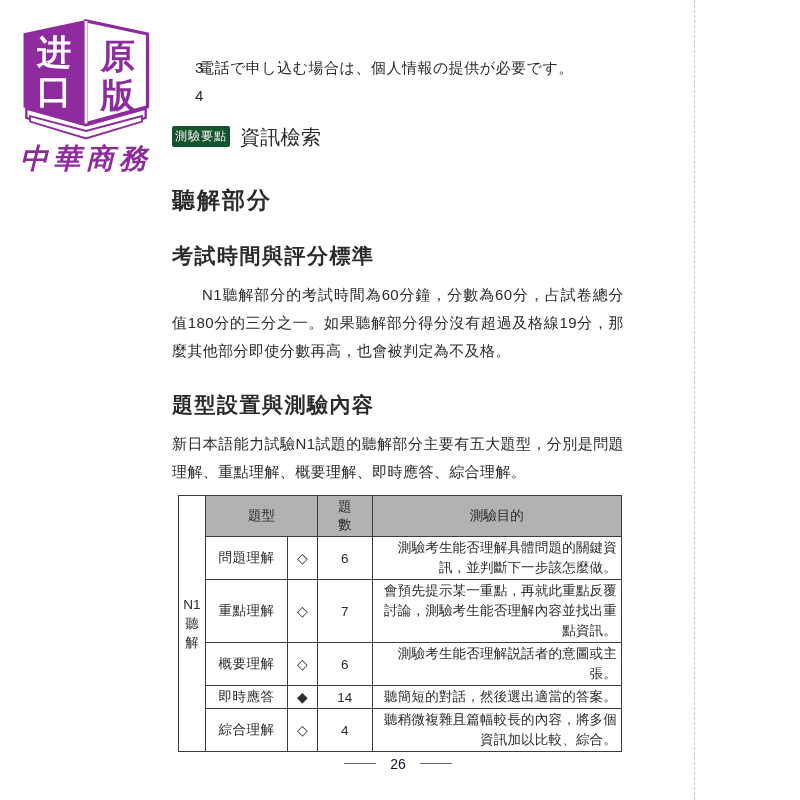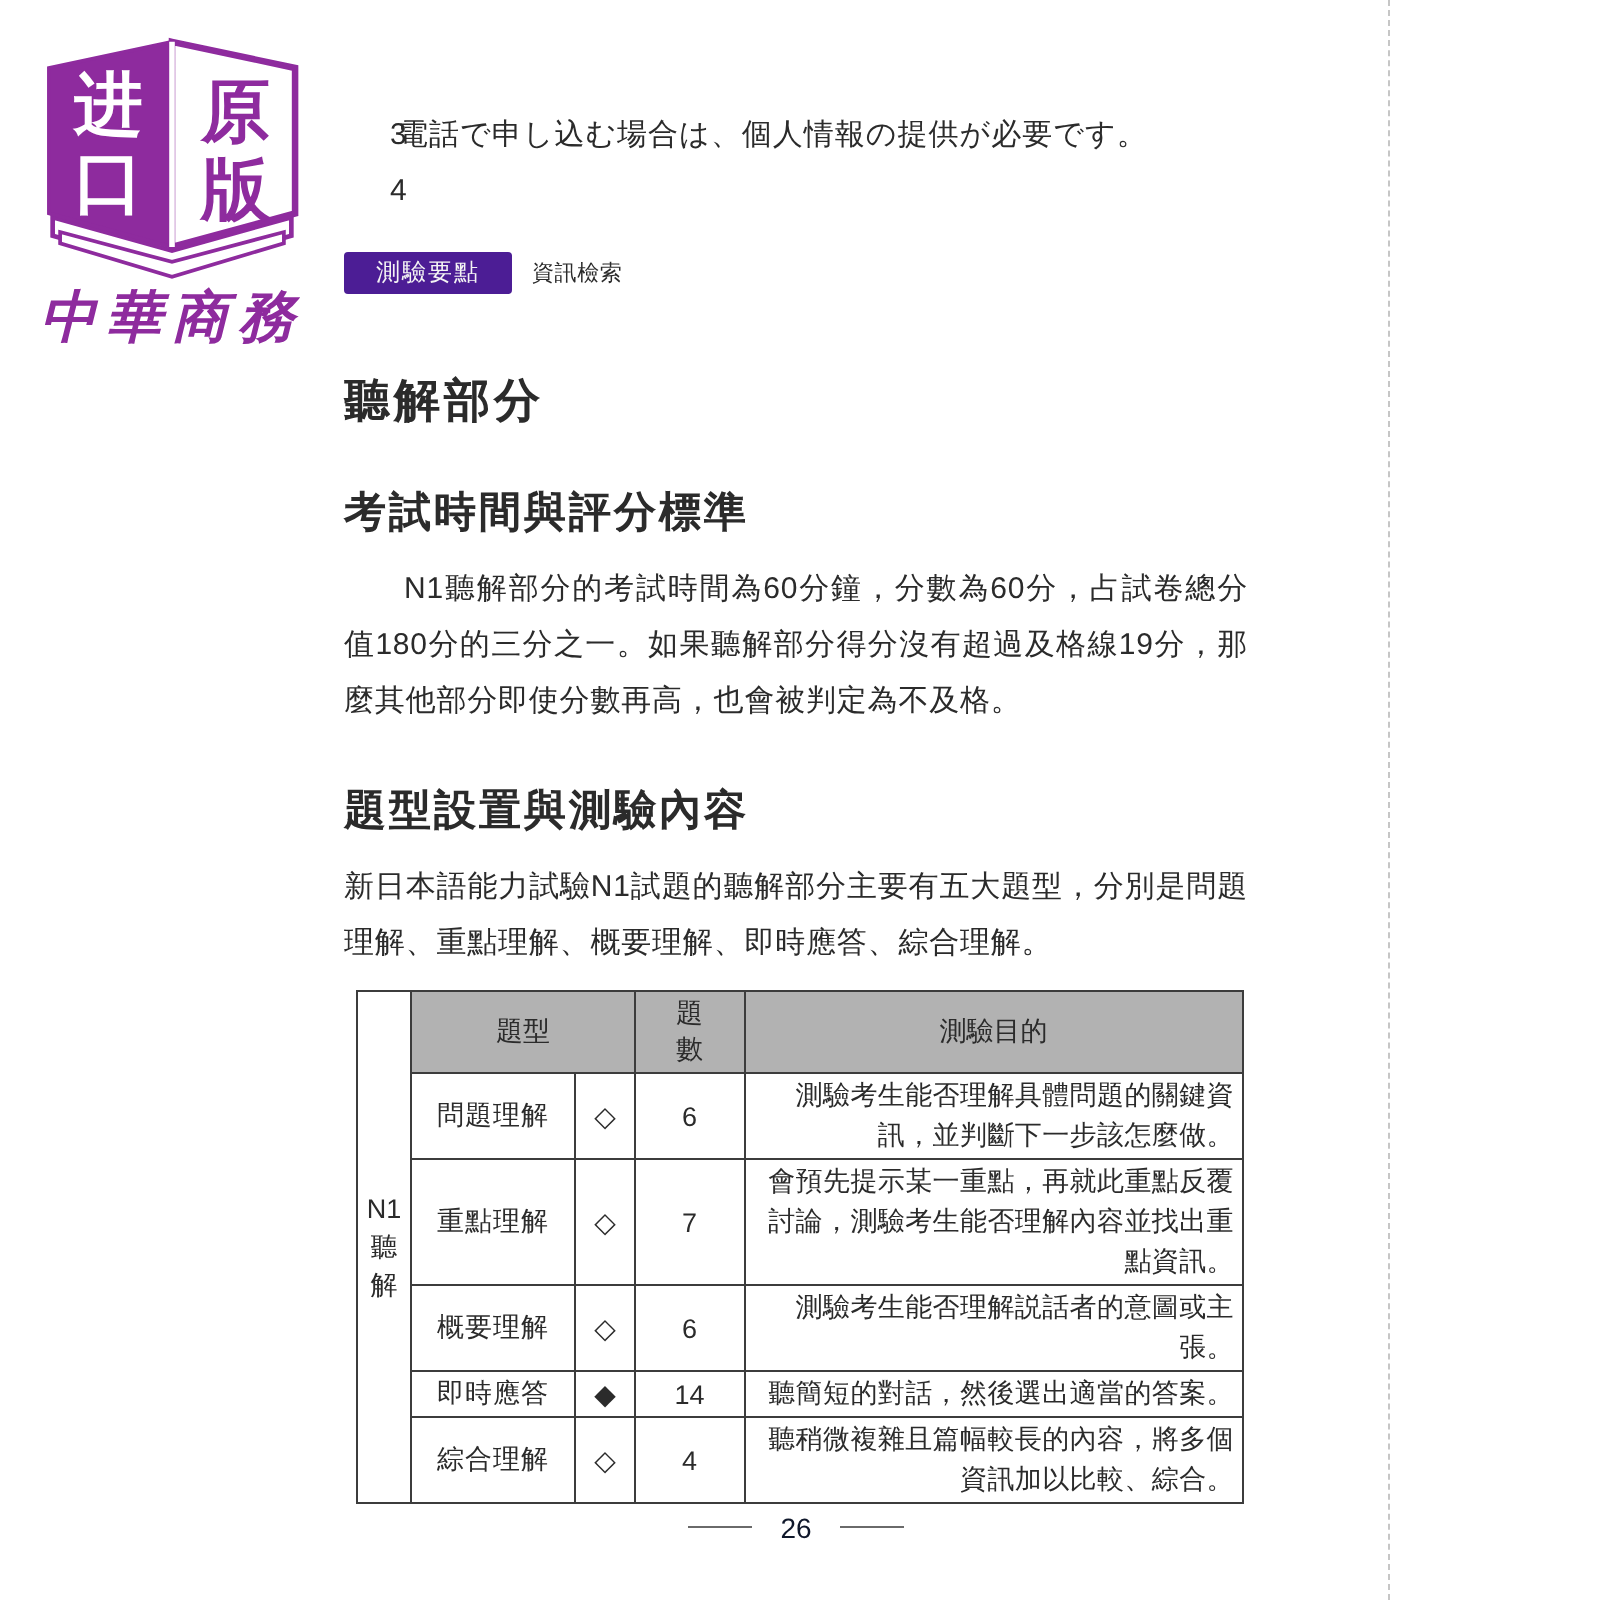--- a/index.html
+++ b/index.html
@@ -16,23 +16,23 @@
   .stamp svg { display:block; margin:0 auto; }
   .stamp-script { font-family:"Liberation Serif", serif; font-style:italic; font-weight:bold;
                   font-size:28px; letter-spacing:5px; color:#8e2b9e; margin-top:-4px; }
 
   
   .col { position:absolute; left:172px; top:54px; width:452px; }
   .quiz-item { display:flex; line-height:28px; font-size:15px; letter-spacing:0.5px; }
   .quiz-item .num { width:27px; padding-left:23px; flex:none; }
 
   .label-row { display:flex; align-items:flex-start; margin-top:13px; }
-  .tag { flex:none; background:#4c1d95; color:#f4f4f4; font-size:12px; padding:2px 16px;
+  .tag { flex:none; background:#14532d; color:#f4f4f4; font-size:12px; padding:2px 3px;
          letter-spacing:1px; border-radius:2px; margin-top:3px; margin-right:10px; }
-  .label-row .txt { flex:1; font-size:11px; line-height:28px; letter-spacing:0.3px; }
+  .label-row .txt { flex:1; font-size:20px; line-height:28px; letter-spacing:0.3px; }
 
   h1.section { font-size:23px; font-weight:bold; letter-spacing:2px; margin-top:34px; }
   h2.subhead { font-family:"Liberation Serif", serif; font-size:21px; font-weight:bold;
                letter-spacing:1.5px; margin-top:26px; }
   p.body { font-size:15px; line-height:28px; letter-spacing:0.4px; margin-top:11px; text-align:justify; }
   p.body.indent { text-indent:2em; }
 
   
   table.qtable { border-collapse:collapse; margin-top:9px; margin-left:6px; width:444px;
                  font-size:13.5px; color:#2b2b2b; }

